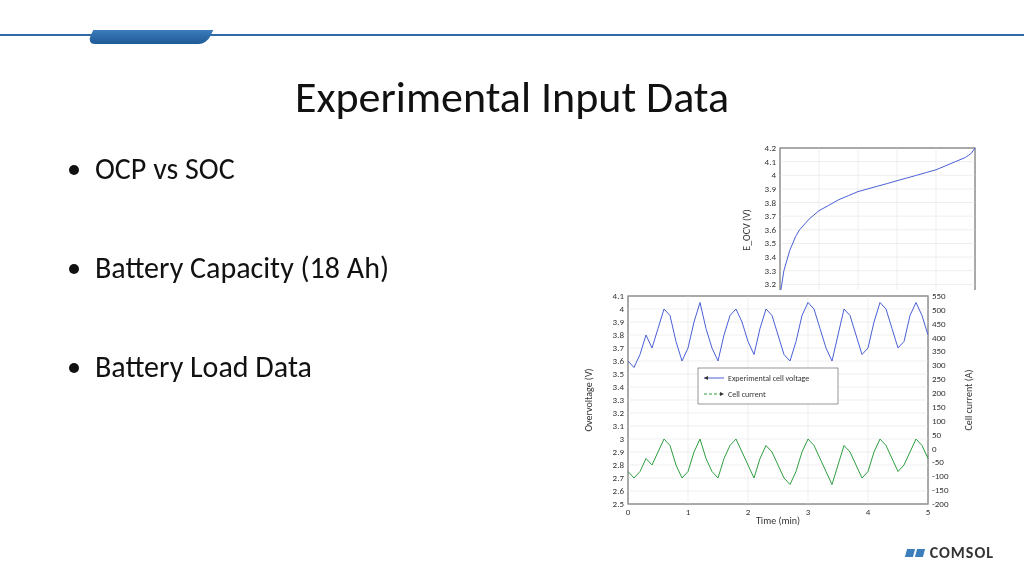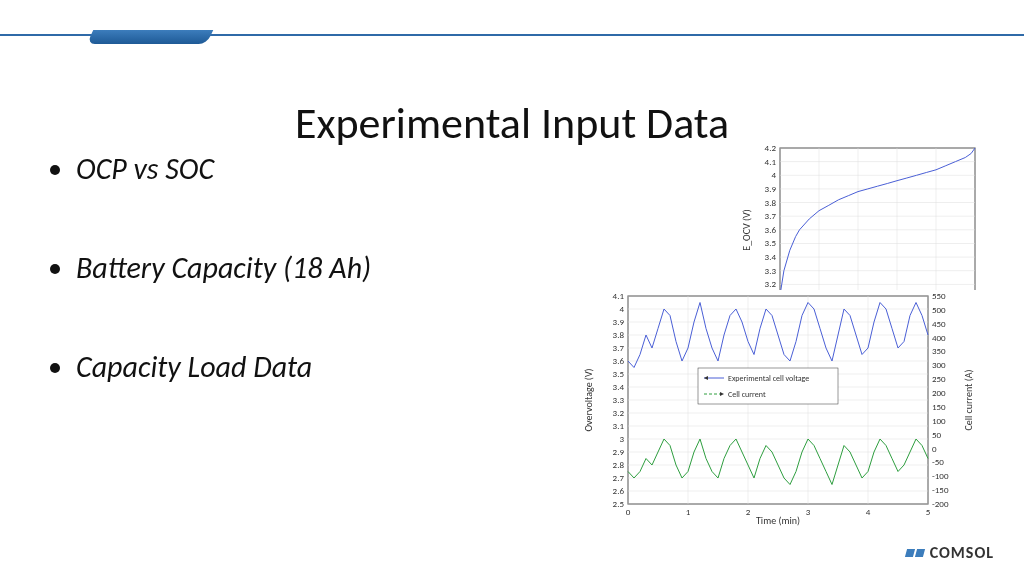--- a/index.html
+++ b/index.html
@@ -14,25 +14,25 @@
   }
   .top-rule .thin { position:absolute; left:0; top:4px; width:1024px; height:2px; background:#2f6aa8; }
   .top-rule .tab {
     position:absolute; left:90px; top:0; width:120px; height:14px;
     background: linear-gradient(#3c7dbc,#1e5a96);
     border-radius: 0 0 8px 8px;
     transform: skewX(-25deg);
   }
   .title {
     position:absolute; left:0; top:70px; width:1024px;
-    text-align:center; font-size:44px; color:#111; font-weight:400;margin-top:26px;
+    text-align:center; font-size:44px; color:#111; font-weight:400;
   }
   .bullets {
-    position:absolute; left:52px; top:150px; width:500px;
-    font-size:30px; color:#111;font-style:italic;
+    position:absolute; left:71px; top:150px; width:500px;
+    font-size:30px; color:#111;
   }
   .bullets li { list-style: disc; margin: 0 0 62px 24px; }
   .chart-box {
     position:absolute; background:#fff;
   }
   .axis-label { font-size:10px; fill:#333; }
   .tick-label { font-size:9px; fill:#333; }
   .grid line { stroke:#ddd; stroke-width:0.5; }
   .frame { fill:none; stroke:#333; stroke-width:1; }
   .curve-blue { fill:none; stroke:#4a5fd6; stroke-width:1; }
@@ -53,21 +53,21 @@
 <div class="top-rule">
   <div class="thin"></div>
     <div class="tab"></div>
 </div>
 
 <h1 class="title">Experimental Input Data</h1>
 
 <ul class="bullets">
   <li>OCP vs SOC</li>
   <li>Battery Capacity (18 Ah)</li>
-  <li>Capacity Load Data</li>
+  <li>Battery Load Data</li>
 </ul>
 
 <div class="chart-box" style="left:740px; top:140px; width:250px; height:180px;">
   <svg width="250" height="180">
 
     <g transform="translate(40,8)">
       <rect class="frame" x="0" y="0" width="195" height="150"></rect>
 
       <g class="grid">
         <line x1="0" x2="195" y1="0" y2="0"></line>

